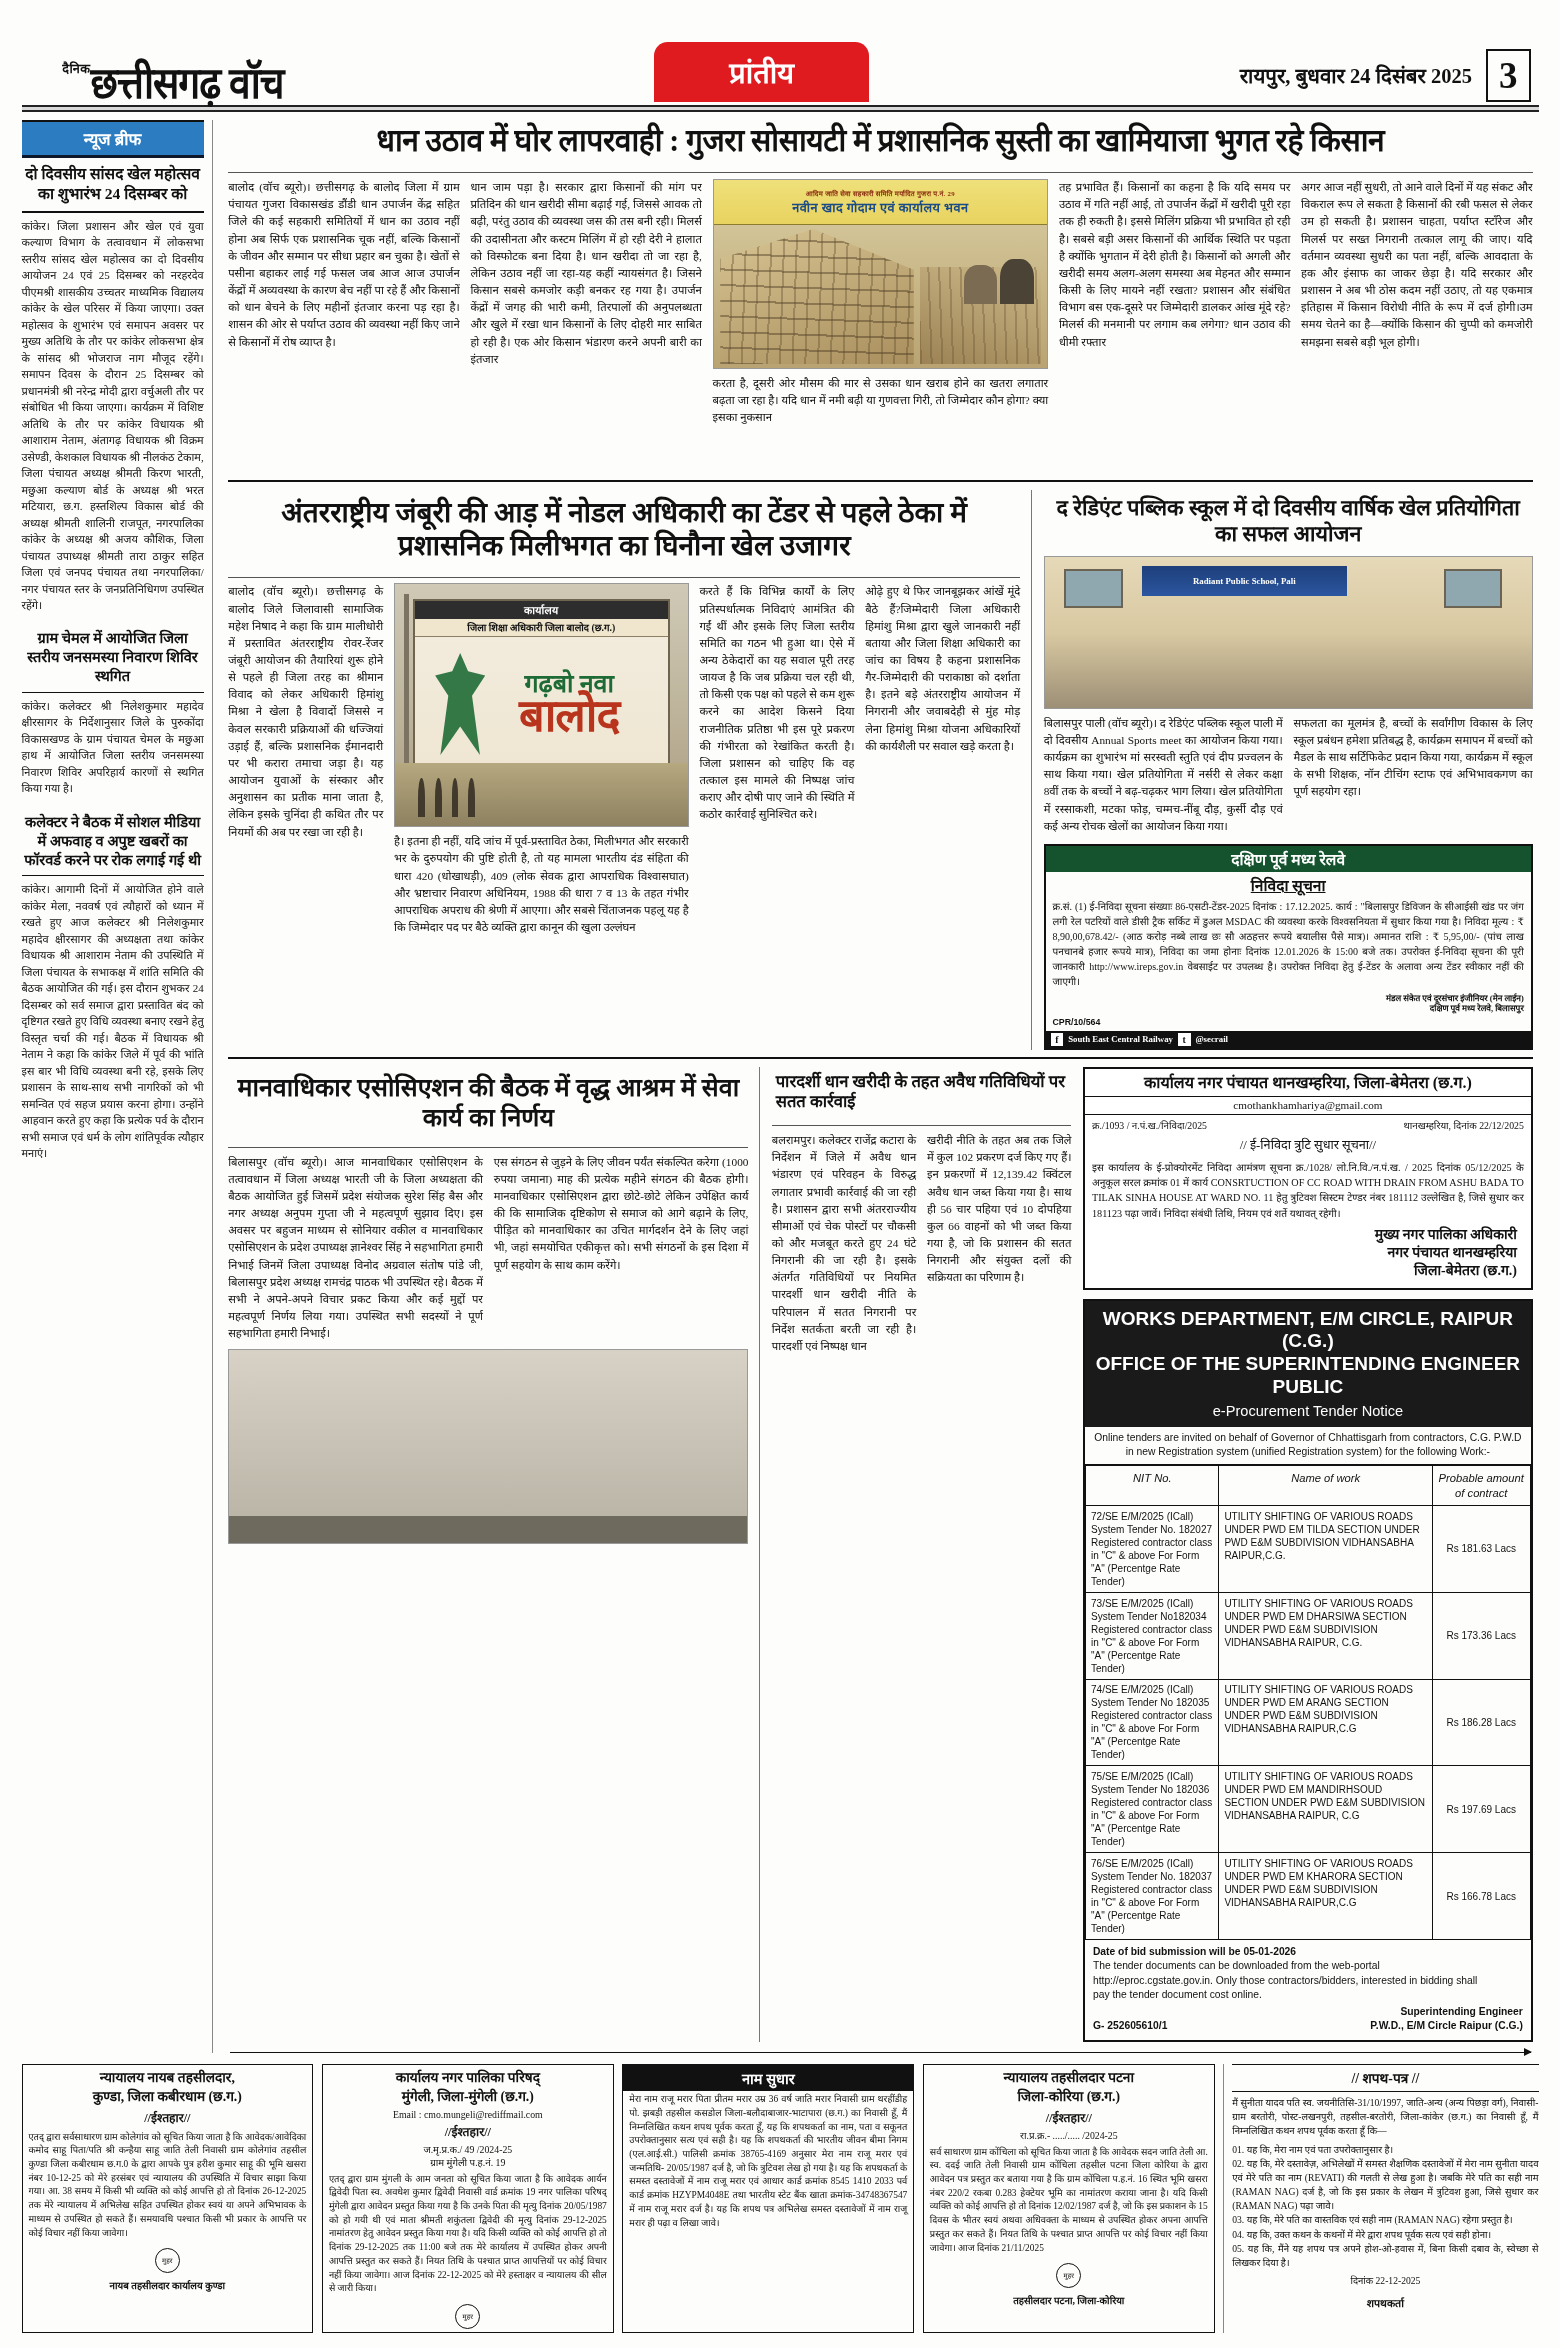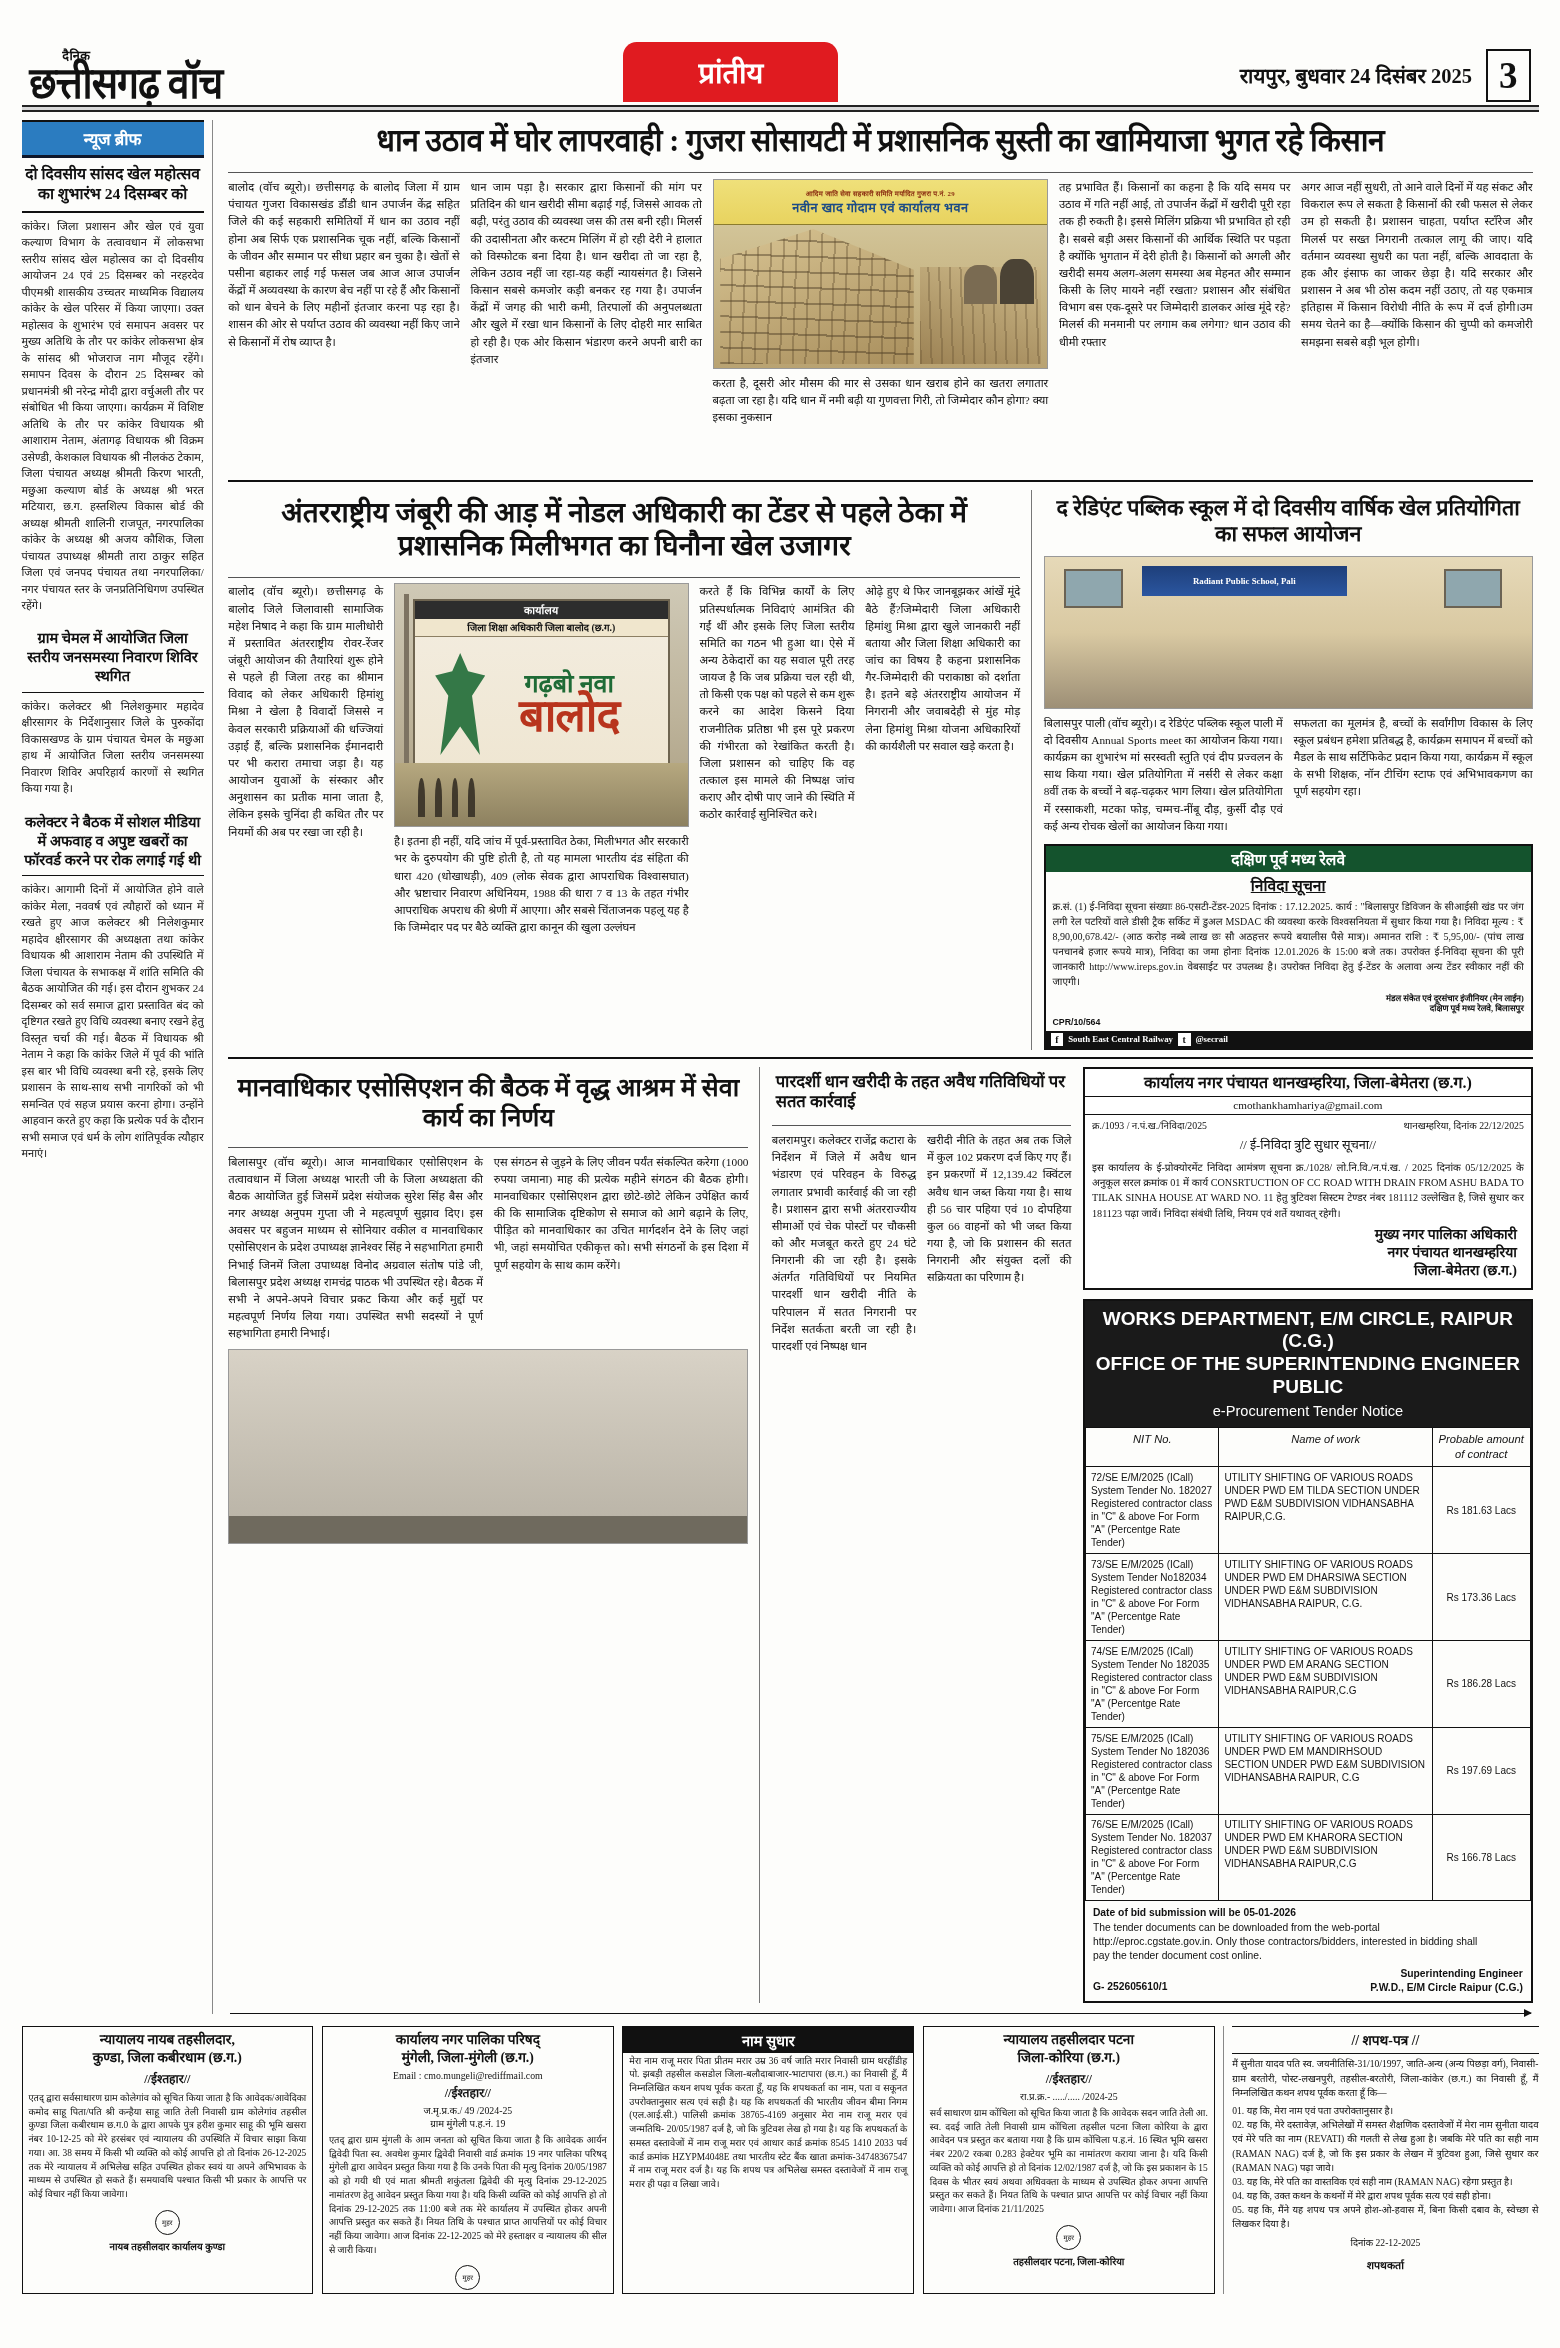--- a/index.html
+++ b/index.html
@@ -15,21 +15,21 @@
     width: 1560px; height: 2348px;
     background: #fdfdfb;
     padding: 17.6px 21.5px;
   }
 
   
   .masthead {
     display: flex; align-items: flex-end; justify-content: space-between;
     height: 84px; padding: 0 7.8px;
   }
-  .logo-wrap { display: flex; flex-direction: column; line-height: 1; margin-top: 11px; }
+  .logo-wrap { display: flex; flex-direction: row; line-height: 1; margin-top: 11px; }
   .logo-small { font-size: 12.7px; font-weight: bold; letter-spacing: 0.5px; margin-left: 33px; }
   .logo-main {
     font-size: 39px; font-weight: bold; letter-spacing: -1px;
     font-family: "Liberation Serif", serif; transform: scaleY(1.12);
   }
   .section-flag {
     background: #e01b20; color: #fff;
     width: 215px; height: 60px;
     display: flex; align-items: center; justify-content: center;
     font-size: 29px; font-weight: bold;
@@ -440,20 +440,21 @@
               <div>जिला-बेमेतरा (छ.ग.)</div>
             </div>
           </div>
 
           <div class="pwd-box" style="margin-top:8.8px">
             <div class="pwd-hd">
               <div class="t1">WORKS DEPARTMENT, E/M CIRCLE, RAIPUR (C.G.)</div>
               <div class="t1">OFFICE OF THE SUPERINTENDING ENGINEER PUBLIC</div>
               <div class="t2">e-Procurement Tender Notice</div>
             </div>
+            <div class="pwd-intro">Online tenders are invited on behalf of Governor of Chhattisgarh from contractors, C.G. P.W.D in new Registration system (unified Registration system) for the following Work:-</div>
             <table class="pwd">
               <thead>
                 <tr>
                   <th style="width:30%">NIT No.</th>
                   <th style="width:48%">Name of work</th>
                   <th style="width:22%">Probable amount of contract</th>
                 </tr>
               </thead>
               <tbody>
                 <tr>

